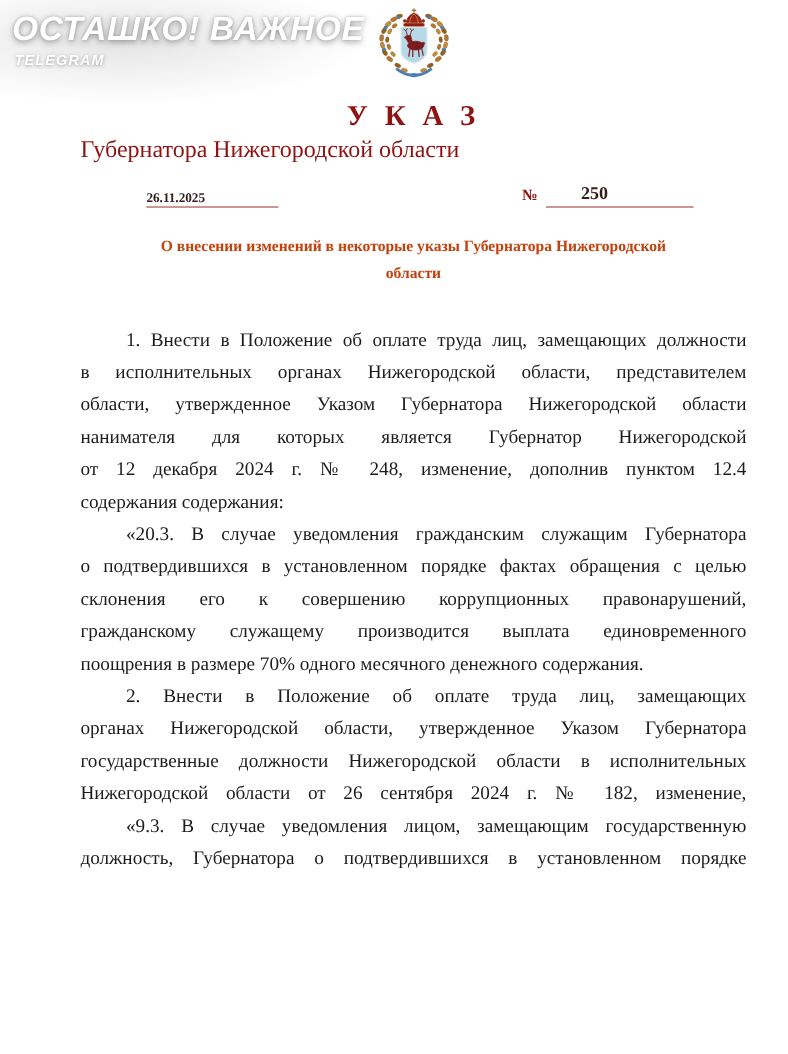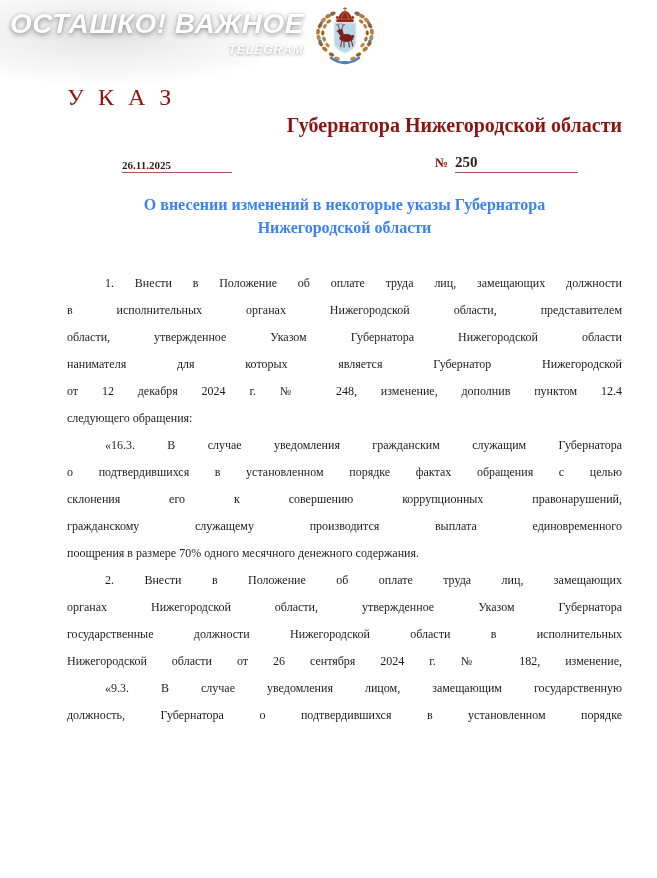--- a/index.html
+++ b/index.html
@@ -23,72 +23,71 @@
     position:absolute;left:-40px;top:-14px;width:340px;height:100px;
     background:radial-gradient(ellipse at 42% 48%, rgba(120,120,120,0.20), rgba(255,255,255,0) 72%);
     pointer-events:none;
   }
   .watermark{
     position:absolute;left:10px;top:10px;
     font-family:"Liberation Sans","DejaVu Sans",sans-serif;
     font-style:italic;font-weight:bold;
     color:#ffffff;
     line-height:1;
-    text-align:right;
   }
   .wm-title{
     font-size:28px;letter-spacing:0.5px;
     text-shadow:0 2px 5px rgba(90,90,90,0.60),0 0 2px rgba(120,120,120,0.40);
   }
   .wm-sub{
     margin-top:6px;margin-left:2px;
     font-size:12px;letter-spacing:1px;
     text-shadow:0 1px 3px rgba(90,90,90,0.55);
   }
   
   .wrapper{position:absolute;left:67px;top:0;width:555px;}
   .emblem{display:block;margin:6px auto 0;width:68px;height:62px;}
   .doc-type{
-    margin-top:16px;text-align:left;
-    font-size:24px;font-weight:normal;letter-spacing:4px;
+    margin-top:16px;text-align:center;
+    font-size:24px;font-weight:bold;letter-spacing:4px;
     color:var(--accent-red);
   }
   .authority{
-    margin-top:3px;text-align:right;
-    font-size:20px;font-weight:bold;
+    margin-top:3px;text-align:left;
+    font-size:20px;font-weight:normal;
     color:var(--accent-red);
   }
   .req-row{position:relative;margin-top:15px;height:21px;}
   .date-group{
     position:absolute;left:55px;bottom:0;width:110px;
     border-bottom:1.5px solid var(--underline-red);
     text-align:left;padding-bottom:1px;
     font-size:11px;font-weight:bold;color:var(--requisite-text);
   }
   .num-sign{
     position:absolute;left:368px;bottom:2px;
     font-size:13px;font-weight:bold;color:var(--accent-red);
   }
   .num-group{
     position:absolute;left:388px;bottom:0;width:123px;box-sizing:border-box;
     border-bottom:1.5px solid var(--underline-red);
-    text-align:left;padding-right:42px;padding-bottom:1px;
+    text-align:center;padding-right:42px;padding-bottom:1px;
     font-size:15px;font-weight:bold;color:var(--requisite-text);
   }
   .subject{
     margin:20px auto 16px;max-width:450px;
-    text-align:center;font-size:16px;font-weight:bold;line-height:23px;
-    color:#3b82f6;
+    text-align:center;font-size:13px;font-weight:bold;line-height:23px;
+    color:#c2410c;
   }
   
   .doc-body{margin-top:31px;}
   .para{margin:0;}
   .line{
     height:27px;line-height:27px;
-    font-size:12px;white-space:nowrap;overflow:hidden;
+    font-size:16px;white-space:nowrap;overflow:hidden;
   }
   .line.just{
     white-space:normal;
     text-align:justify;text-align-last:justify;
     text-justify:inter-word;
   }
   .line.indent{padding-left:38px;}
 </style>
 </head>
 <body>
@@ -182,24 +181,24 @@
 
     <div class="subject">О внесении изменений в некоторые указы Губернатора Нижегородской области</div>
 
     <div class="doc-body">
         <div class="para">
           <div class="line just indent">1. Внести в Положение об оплате труда лиц, замещающих должности</div>
           <div class="line just">в исполнительных органах Нижегородской области, представителем</div>
           <div class="line just">области, утвержденное Указом Губернатора Нижегородской области</div>
           <div class="line just">нанимателя для которых является Губернатор Нижегородской</div>
           <div class="line just">от 12 декабря 2024 г. № 248, изменение, дополнив пунктом 12.4</div>
-          <div class="line">следующего обращения:</div>
-        </div>
-        <div class="para">
-          <div class="line just indent">«16.3. В случае уведомления гражданским служащим Губернатора</div>
+          <div class="line">содержания содержания:</div>
+        </div>
+        <div class="para">
+          <div class="line just indent">«20.3. В случае уведомления гражданским служащим Губернатора</div>
           <div class="line just">о подтвердившихся в установленном порядке фактах обращения с целью</div>
           <div class="line just">склонения его к совершению коррупционных правонарушений,</div>
           <div class="line just">гражданскому служащему производится выплата единовременного</div>
           <div class="line">поощрения в размере 70% одного месячного денежного содержания.</div>
         </div>
         <div class="para">
           <div class="line just indent">2. Внести в Положение об оплате труда лиц, замещающих</div>
           <div class="line just">органах Нижегородской области, утвержденное Указом Губернатора</div>
           <div class="line just">государственные должности Нижегородской области в исполнительных</div>
           <div class="line just">Нижегородской области от 26 сентября 2024 г. № 182, изменение,</div>

